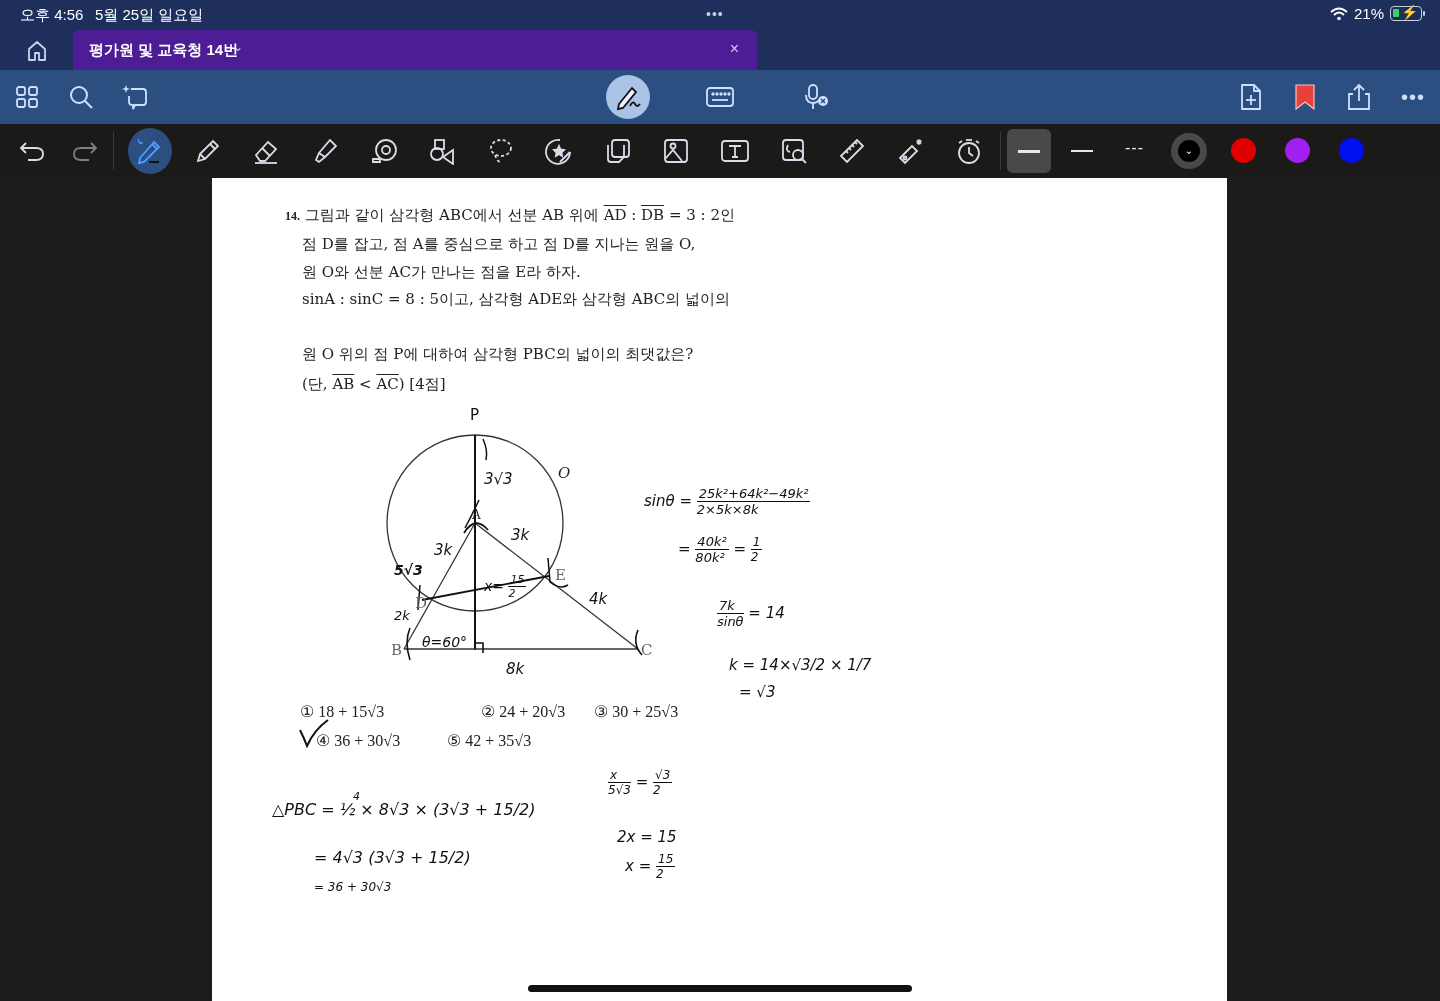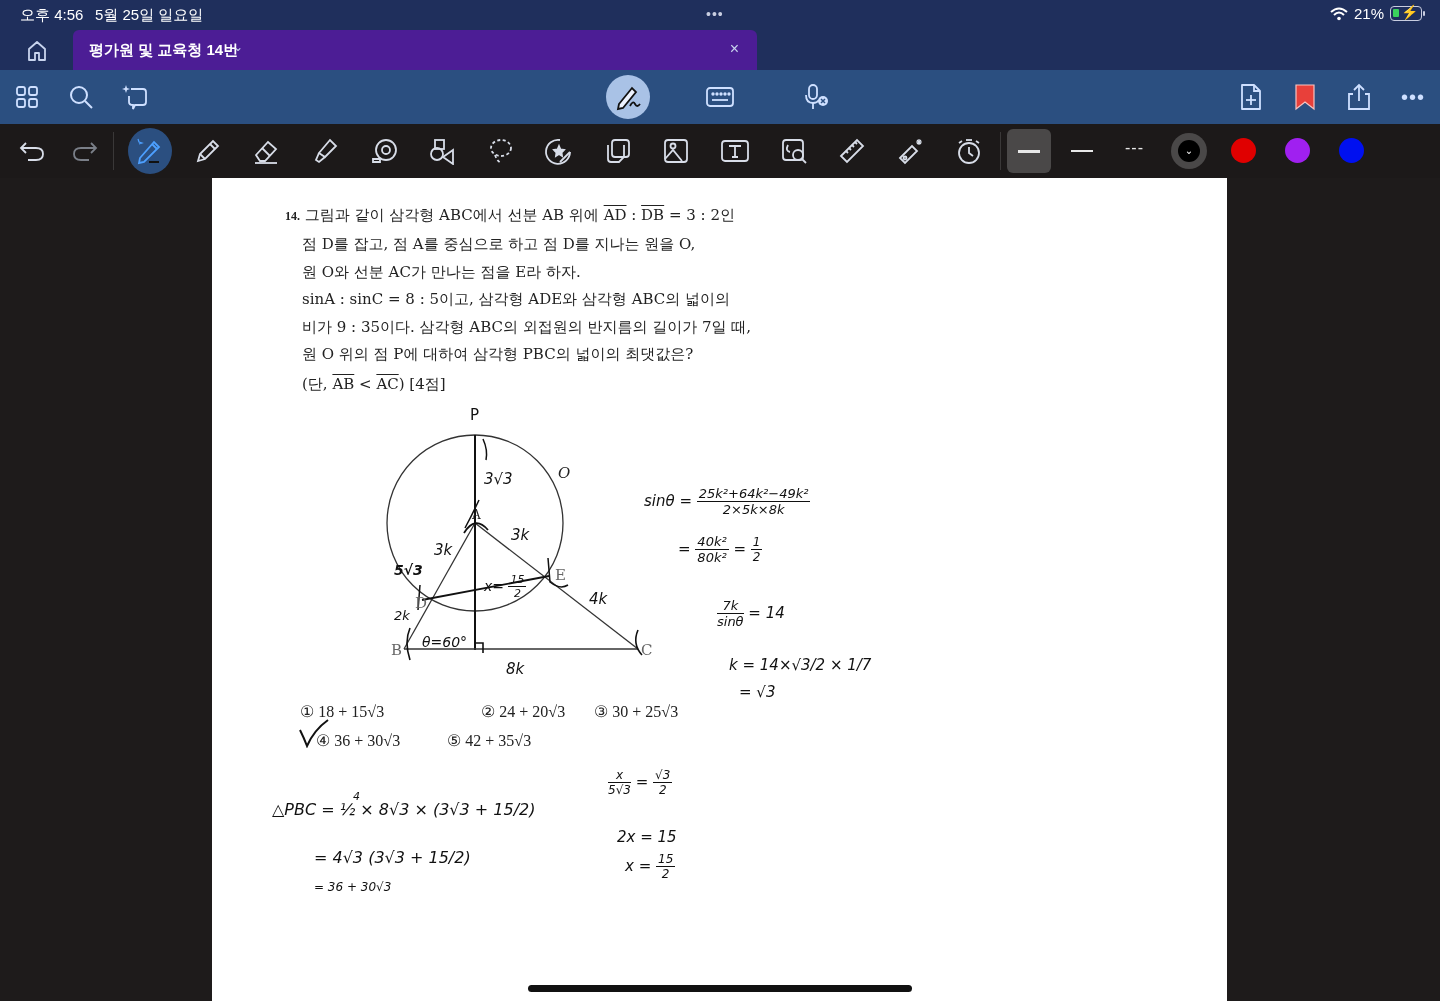--- a/index.html
+++ b/index.html
@@ -33,21 +33,21 @@
   .line { position: absolute; height: 2px; background: #e8e8e8; }
   .swatch { position: absolute; top: 14px; width: 25px; height: 25px; border-radius: 50%; }
   .black-sw { position: absolute; left: 1171px; top: 9px; width: 36px; height: 36px; border-radius: 50%; background: #4a4848; }
   .black-sw .inner { position: absolute; left: 7px; top: 7px; width: 22px; height: 22px; border-radius: 50%; background: #000; color: #fff; font-size: 10px; text-align: center; line-height: 22px; }
 
   .page { position: absolute; left: 212px; top: 178px; width: 1015px; height: 823px; background: #fff; }
   .q { position: absolute; font-family: "DejaVu Serif", serif; font-size: 15px; color: #222; white-space: nowrap; }
   .q-num { font-family: "Liberation Serif", serif; font-weight: bold; font-size: 12px; }
   .ovl { text-decoration: overline; }
   .hand { position: absolute; font-family: "DejaVu Sans", sans-serif; color: #111; font-size: 15px; white-space: nowrap; font-style: italic; }
-  .frac { display: inline-block; vertical-align: middle; text-align: center; }
+  .frac { display: inline-block; vertical-align: middle; }
   .frac span { display: block; }
   .frac .n { border-bottom: 1.5px solid #111; padding: 0 2px; }
   .choice { position: absolute; font-family: "Liberation Serif", serif; font-size: 16px; color: #222; }
   .home-ind { position: absolute; left: 528px; top: 985px; width: 384px; height: 7px; background: #111; border-radius: 4px; }
 </style>
 </head>
 <body>
 
 <div class="statusbar">
   <span class="time">오후 4:56</span>
@@ -282,21 +282,20 @@
 <div class="page">
 
   <div class="q" style="left:73px; top:28px;">
     <span class="q-num">14.</span>
     <span>그림과 같이 삼각형 ABC에서 선분 AB 위에</span>
     <span class="ovl">AD</span><span> : </span><span class="ovl">DB</span><span> = 3 : 2인</span>
   </div>
   <div class="q" style="left:90px; top:57px;">점 D를 잡고, 점 A를 중심으로 하고 점 D를 지나는 원을 O,</div>
   <div class="q" style="left:90px; top:85px;">원 O와 선분 AC가 만나는 점을 E라 하자.</div>
   <div class="q" style="left:90px; top:112px;">sinA : sinC = 8 : 5이고, 삼각형 ADE와 삼각형 ABC의 넓이의</div>
-  <div class="q" style="left:90px; top:140px;">비가 9 : 35이다. 삼각형 ABC의 외접원의 반지름의 길이가 7일 때,</div>
   <div class="q" style="left:90px; top:167px;">원 O 위의 점 P에 대하여 삼각형 PBC의 넓이의 최댓값은?</div>
   <div class="q" style="left:90px; top:197px;">
     <span>(단,</span>
     <span class="ovl">AB</span><span> &lt; </span><span class="ovl">AC</span><span>) [4점]</span>
   </div>
 
   <svg style="position:absolute; left:168px; top:222px;" width="300" height="290" viewBox="0 0 300 290">
     <circle cx="95" cy="123" r="88" fill="none" stroke="#333" stroke-width="1.3"></circle>
     <line x1="95" y1="35" x2="95" y2="250" stroke="#111" stroke-width="2"></line>
     <line x1="95" y1="123" x2="24" y2="249" stroke="#333" stroke-width="1.3"></line>

